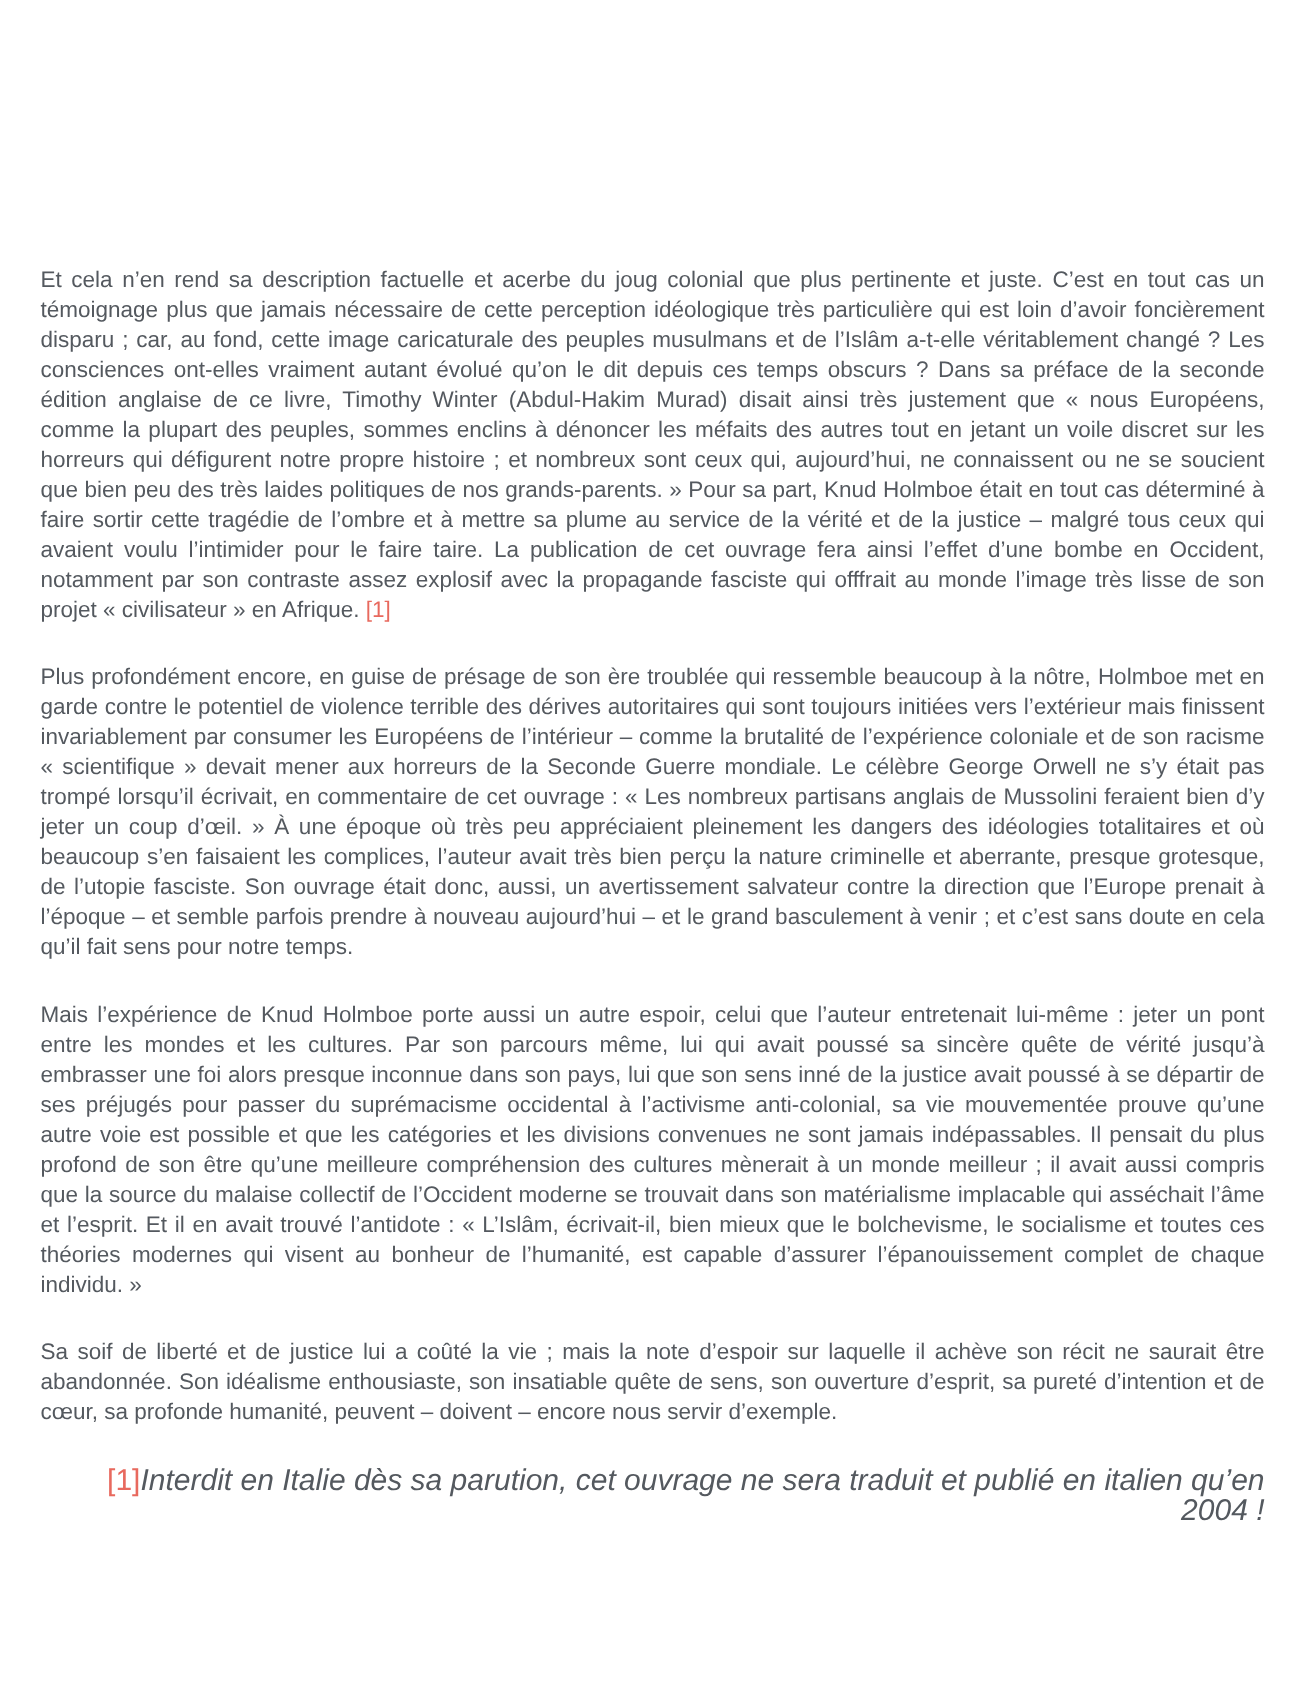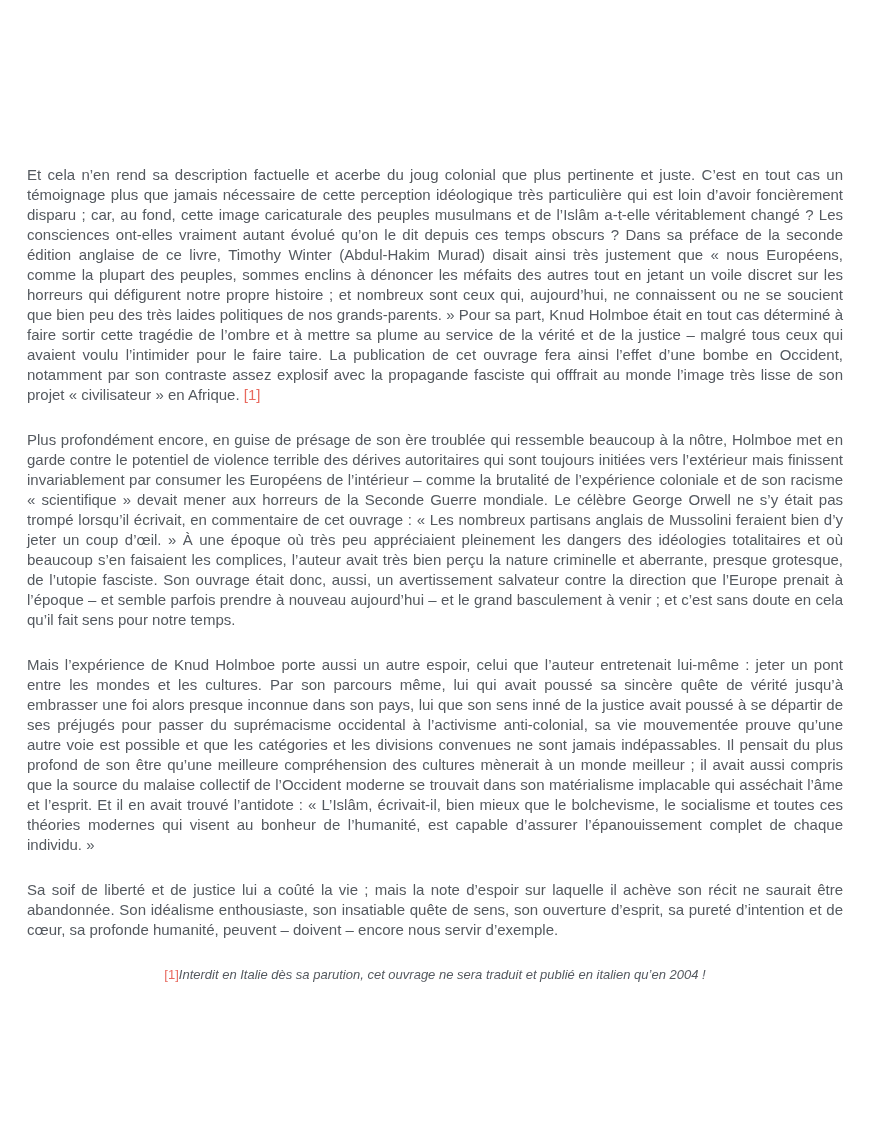--- a/index.html
+++ b/index.html
@@ -19,31 +19,31 @@
     width: 870px;
     height: 1131px;
     padding: 161px 27px 0 27px;
     overflow: hidden;
     background: #ffffff;
   }
   .content {
     width: 816px;
   }
   p.para {
-    margin: 4px 0 25px 0;
+    margin: 16px 0 25px 0;
     font-size: 15px;
     line-height: 20px;
     text-align: justify;
     color: #54595f;
   }
   p.footnote {
     margin: 13px 0 0 0;
-    font-size: 13px;
+    font-size: 20px;
     line-height: 20px;
-    text-align: center;
+    text-align: right;
     color: #54595f;
   }
   p.footnote em {
     font-style: italic;
   }
   a.ref-link {
     color: #e8695e;
     text-decoration: none;
     font-style: normal;
     cursor: pointer;

